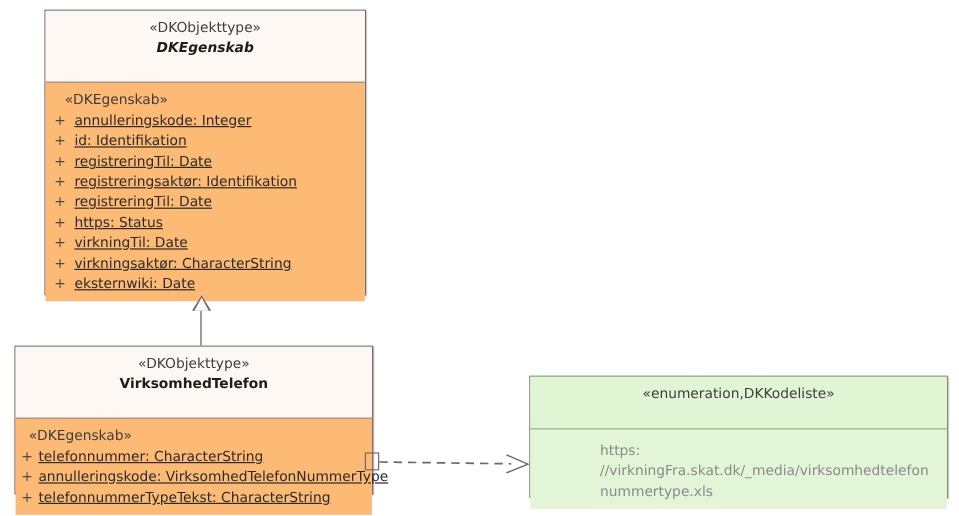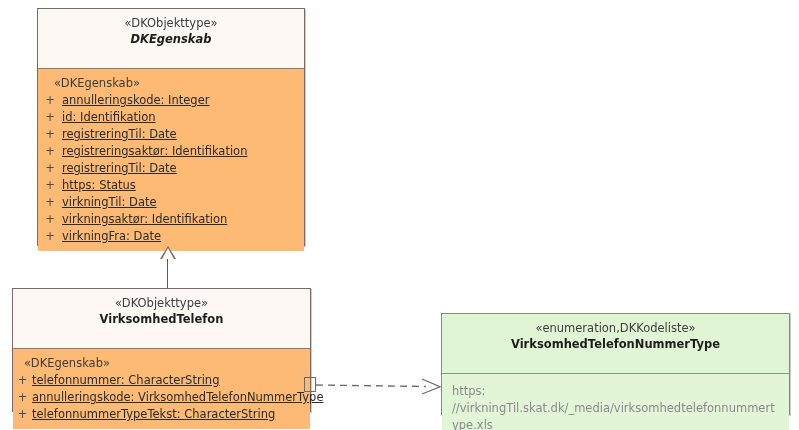--- a/index.html
+++ b/index.html
@@ -66,20 +66,21 @@
   
   .green {
     border-color: #7f8f77;
   }
   .green .uml-header {
     background: #e0f5d4;
     border-bottom: 1px solid #8a9a82;
   }
   .green .uml-compartment {
     background: #e2f6d7;
+    padding-left: 48px;
   }
 
   
   .attr-stereotype {
     font-size: 11.5px;
     line-height: 17px;
     color: #3d3d3d;
     padding-left: 16px;
     white-space: nowrap;
   }
@@ -196,25 +197,25 @@
       <div class="attr-row">
         <span class="attr-vis">+</span>
         <span class="attr-text">https: Status</span>
       </div>
       <div class="attr-row">
         <span class="attr-vis">+</span>
         <span class="attr-text">virkningTil: Date</span>
       </div>
       <div class="attr-row">
         <span class="attr-vis">+</span>
-        <span class="attr-text">virkningsaktør: Identifikation</span>
-      </div>
-      <div class="attr-row">
-        <span class="attr-vis">+</span>
-        <span class="attr-text">virkningFra: Date</span>
+        <span class="attr-text">virkningsaktør: CharacterString</span>
+      </div>
+      <div class="attr-row">
+        <span class="attr-vis">+</span>
+        <span class="attr-text">eksternwiki: Date</span>
       </div>
     </div>
   </div>
 
   <div class="gen-line" style="left:167px; top:259px; height:29px;"></div>
   <div class="gen-triangle" style="left:167.5px; top:246px;">
     <span class="tri-outer"></span>
     <span class="tri-inner"></span>
   </div>
 
@@ -246,21 +247,20 @@
   <div class="dep-wrap" style="left:316px; top:375px; width:126px; height:20px;">
     <svg class="dep-svg" width="126" height="20" viewBox="0 0 126 20">
       <line x1="0" y1="10" x2="110" y2="11.5" stroke="#6a6a6a" stroke-width="1.4" stroke-dasharray="7,5"></line>
       <polyline points="106,4 124,11.8 106,19" fill="none" stroke="#6a6a6a" stroke-width="1.2"></polyline>
     </svg>
   </div>
 
   <div class="uml-box green" style="left:441px; top:313px; width:349px; height:102px;">
     <div class="uml-header">
       <div class="uml-stereotype">«enumeration,DKKodeliste»</div>
-      <div class="uml-classname">VirksomhedTelefonNummerType</div>
     </div>
     <div class="uml-compartment" style="padding-top:9px;">
       <div class="note-text">https:</div>
-      <div class="note-text">//virkningTil.skat.dk/_media/virksomhedtelefonnummertype.xls</div>
+      <div class="note-text">//virkningFra.skat.dk/_media/virksomhedtelefonnummertype.xls</div>
     </div>
   </div>
 
 </div>
 
 </body></html>

